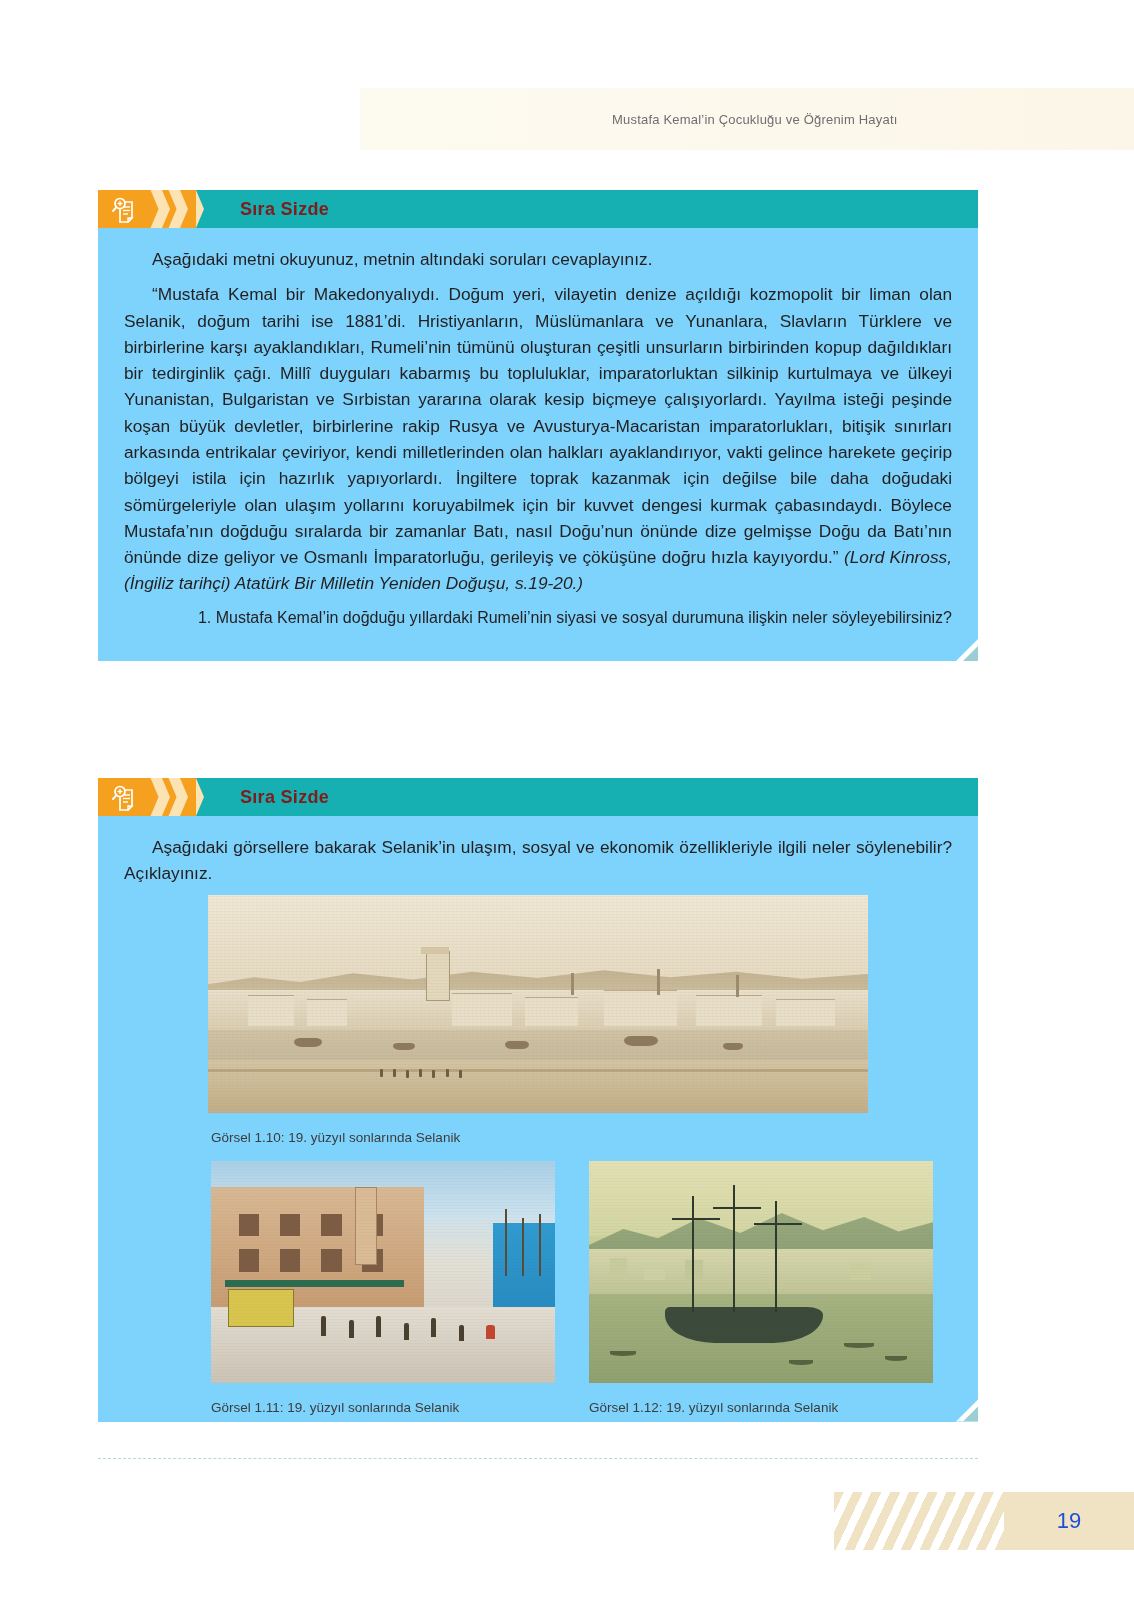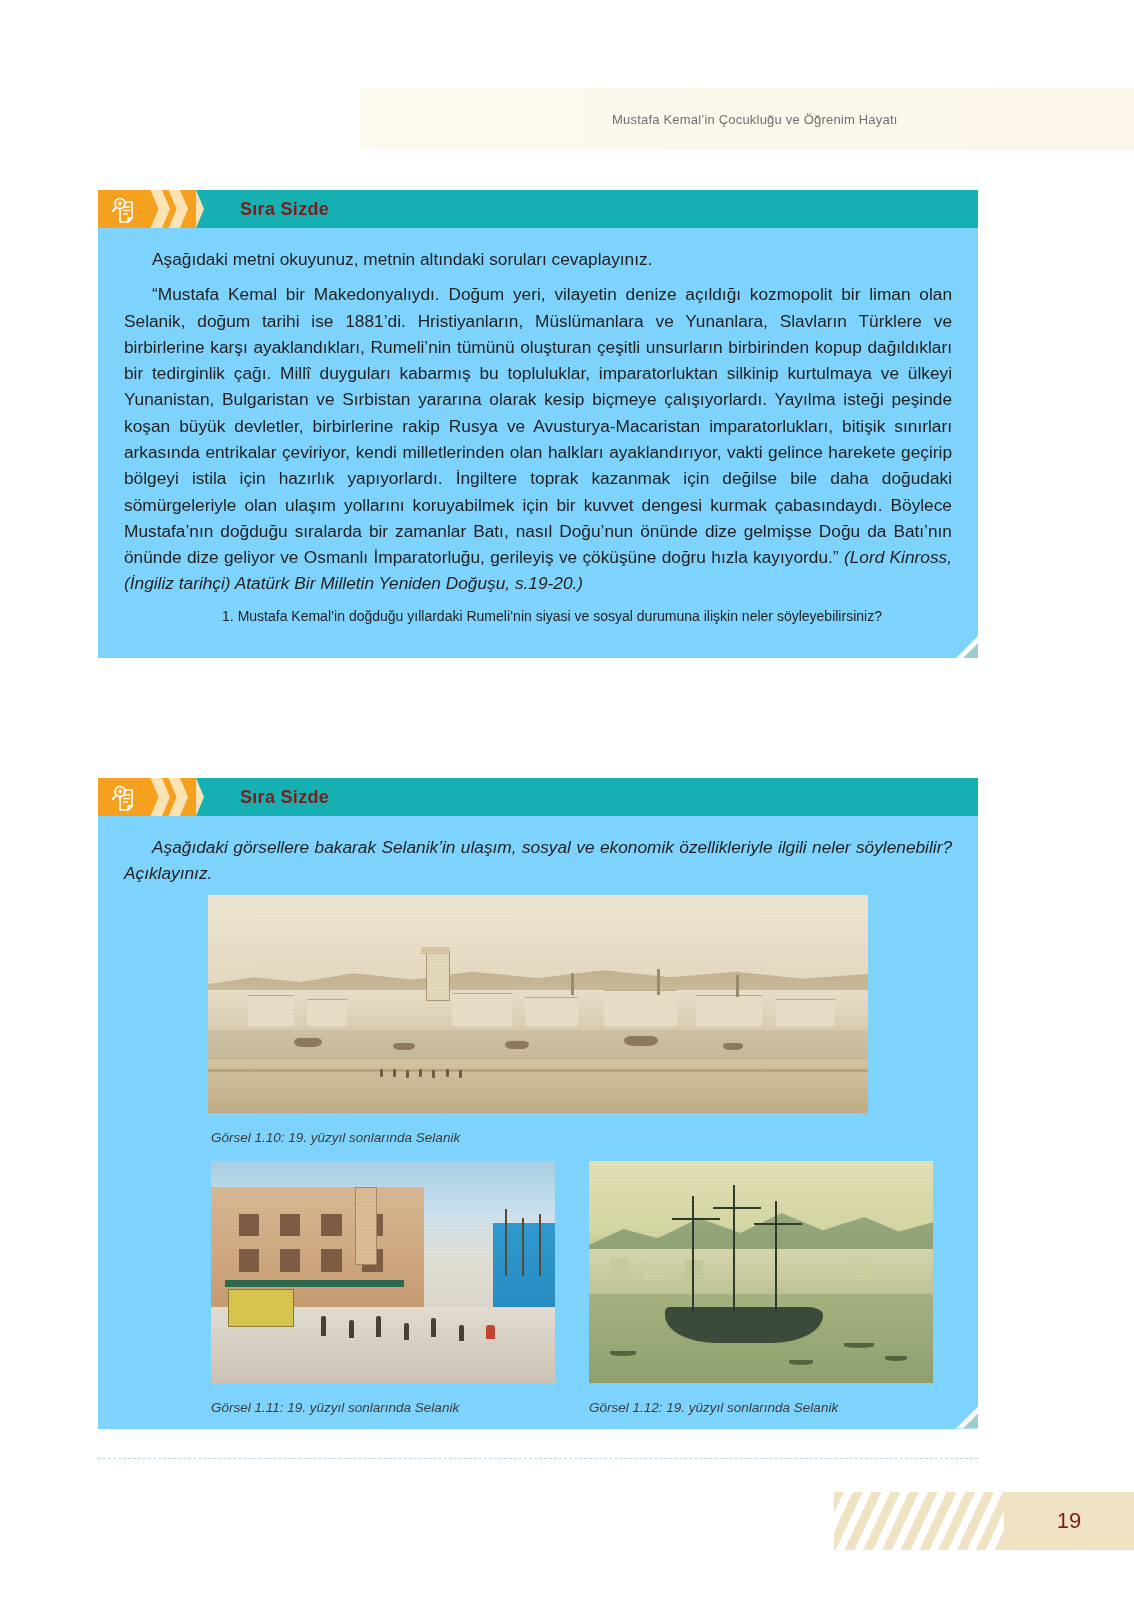--- a/index.html
+++ b/index.html
@@ -134,23 +134,23 @@
     margin: 0 0 9px 0;
     font-size: 17.3px;
     line-height: 1.52;
     text-align: justify;
     text-indent: 28px;
     hyphens: none;
   }
   p.para.last { margin-bottom: 0; }
   p.q {
     margin: 0 0 9px 0;
-    font-size: 14px;
+    font-size: 16px;
     line-height: 1.52;
-    text-align: center;
+    text-align: right;
     text-indent: 28px;
   }
   p.q.last { margin-bottom: 0; }
   .cite { font-style: italic; }
 
   
   .fig-wide {
     width: 660px;
     height: 218px;
     margin: 8px auto 0 auto;
@@ -267,21 +267,21 @@
     position: absolute;
     right: 0; top: 0; bottom: 0;
     width: 130px;
     background: #efe3c4;
     display: flex;
     align-items: center;
     justify-content: center;
   }
   .pagenum-block .num {
     font-size: 22px;
-    color: #7f1d1d;
+    color: #1d4ed8;
   }
 </style>
 </head>
 <body>
 
 <div class="page-header">
   <span class="hdr-text">Mustafa Kemal’in Çocukluğu ve Öğrenim Hayatı</span>
 </div>
 
 <div class="activity" style="top:190px;">
@@ -331,21 +331,21 @@
         <line x1="8.5" y1="8.5" x2="13.5" y2="8.5" stroke="#ffffff" stroke-width="1.4"></line>
       </svg>
     </div>
     <div class="chevrons"></div>
     <div class="chev-tail"></div>
     <div class="bar">
       <span class="bar-title">Sıra Sizde</span>
     </div>
   </div>
 
-  <div class="panel" style="padding-bottom:14px;font-style:italic;">
+  <div class="panel" style="padding-bottom:7px;">
     <p class="para last">Aşağıdaki görsellere bakarak Selanik’in ulaşım, sosyal ve ekonomik özellikleriyle ilgili  neler söylenebilir? Açıklayınız.</p>
 
     <div class="fig-wide img110">
       <div class="sky"></div>
       <div class="hills"></div>
       <div class="town"></div>
       <div class="bldg" style="left:6%;  top:46%; width:7%;  height:14%;"></div>
       <div class="bldg" style="left:15%; top:48%; width:6%;  height:12%;"></div>
       <div class="bldg" style="left:37%; top:45%; width:9%;  height:15%;"></div>
       <div class="bldg" style="left:48%; top:47%; width:8%;  height:13%;"></div>

